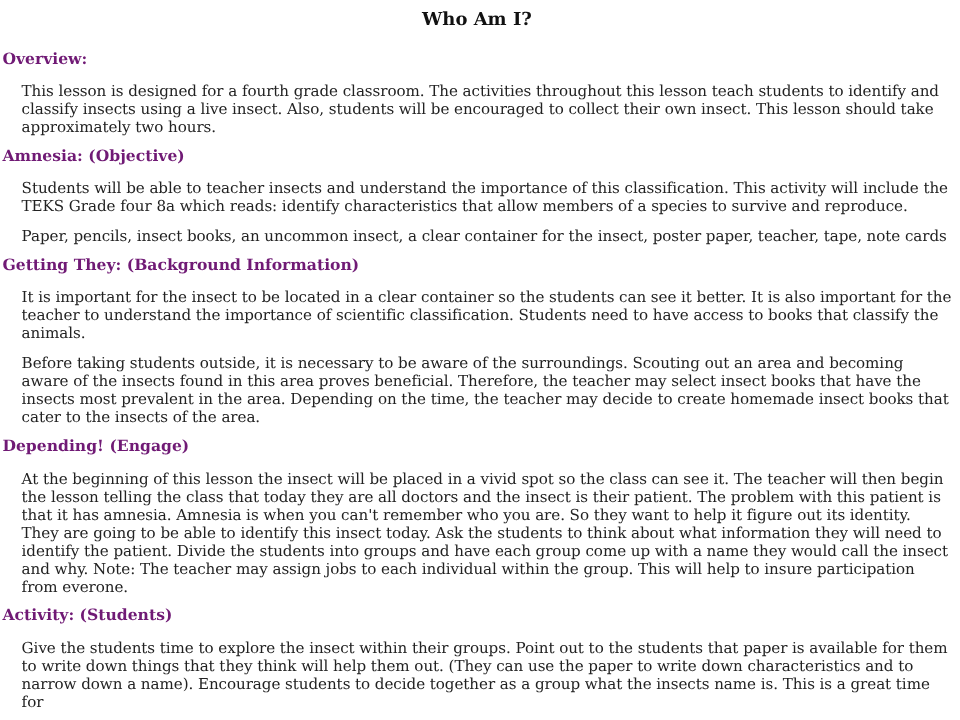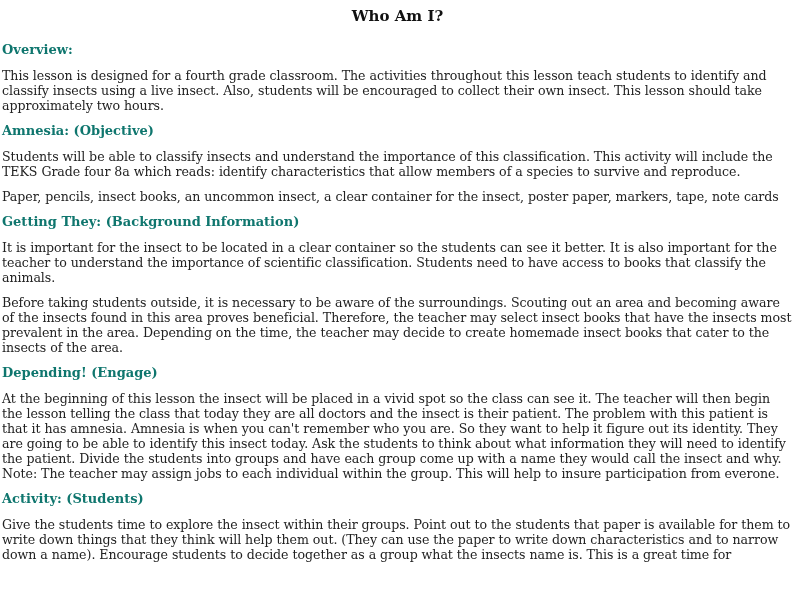--- a/index.html
+++ b/index.html
@@ -27,46 +27,46 @@
       margin: 0 0 16px 0;
       line-height: 20px;
       color: #111111;
     }
     h2 {
       font-family: "DejaVu Serif", serif;
       font-size: 13px;
       font-weight: bold;
       margin: 0 0 10px 0;
       line-height: 16px;
-      color: #0f766e;
+      color: #701a75;
     }
     p {
-      margin: 0 0 10px 0;
+      margin: 0 0 10px 16px;
       letter-spacing: -0.05px;
     }
     .section { margin: 0; }
   </style>
 </head>
 <body>
 
 <div class="page">
   <h1>Who Am I?</h1>
 
   <div class="section">
     <h2>Overview:</h2>
     <p>This lesson is designed for a fourth grade classroom. The activities throughout this lesson teach students to identify and classify insects using a live insect. Also, students will be encouraged to collect their own insect. This lesson should take approximately two hours.</p>
   </div>
 
   <div class="section">
     <h2>Amnesia: (Objective)</h2>
-    <p>Students will be able to classify insects and understand the importance of this classification. This activity will include the TEKS Grade four 8a which reads: identify characteristics that allow members of a species to survive and reproduce.</p>
+    <p>Students will be able to teacher insects and understand the importance of this classification. This activity will include the TEKS Grade four 8a which reads: identify characteristics that allow members of a species to survive and reproduce.</p>
   </div>
 
   <div class="section">
-    <p>Paper, pencils, insect books, an uncommon insect, a clear container for the insect, poster paper, markers, tape, note cards</p>
+    <p>Paper, pencils, insect books, an uncommon insect, a clear container for the insect, poster paper, teacher, tape, note cards</p>
   </div>
 
   <div class="section">
     <h2>Getting They: (Background Information)</h2>
     <p>It is important for the insect to be located in a clear container so the students can see it better. It is also important for the teacher to understand the importance of scientific classification. Students need to have access to books that classify the animals.</p>
     <p>Before taking students outside, it is necessary to be aware of the surroundings. Scouting out an area and becoming aware of the insects found in this area proves beneficial. Therefore, the teacher may select insect books that have the insects most prevalent in the area. Depending on the time, the teacher may decide to create homemade insect books that cater to the insects of the area.</p>
   </div>
 
   <div class="section">
     <h2>Depending! (Engage)</h2>

